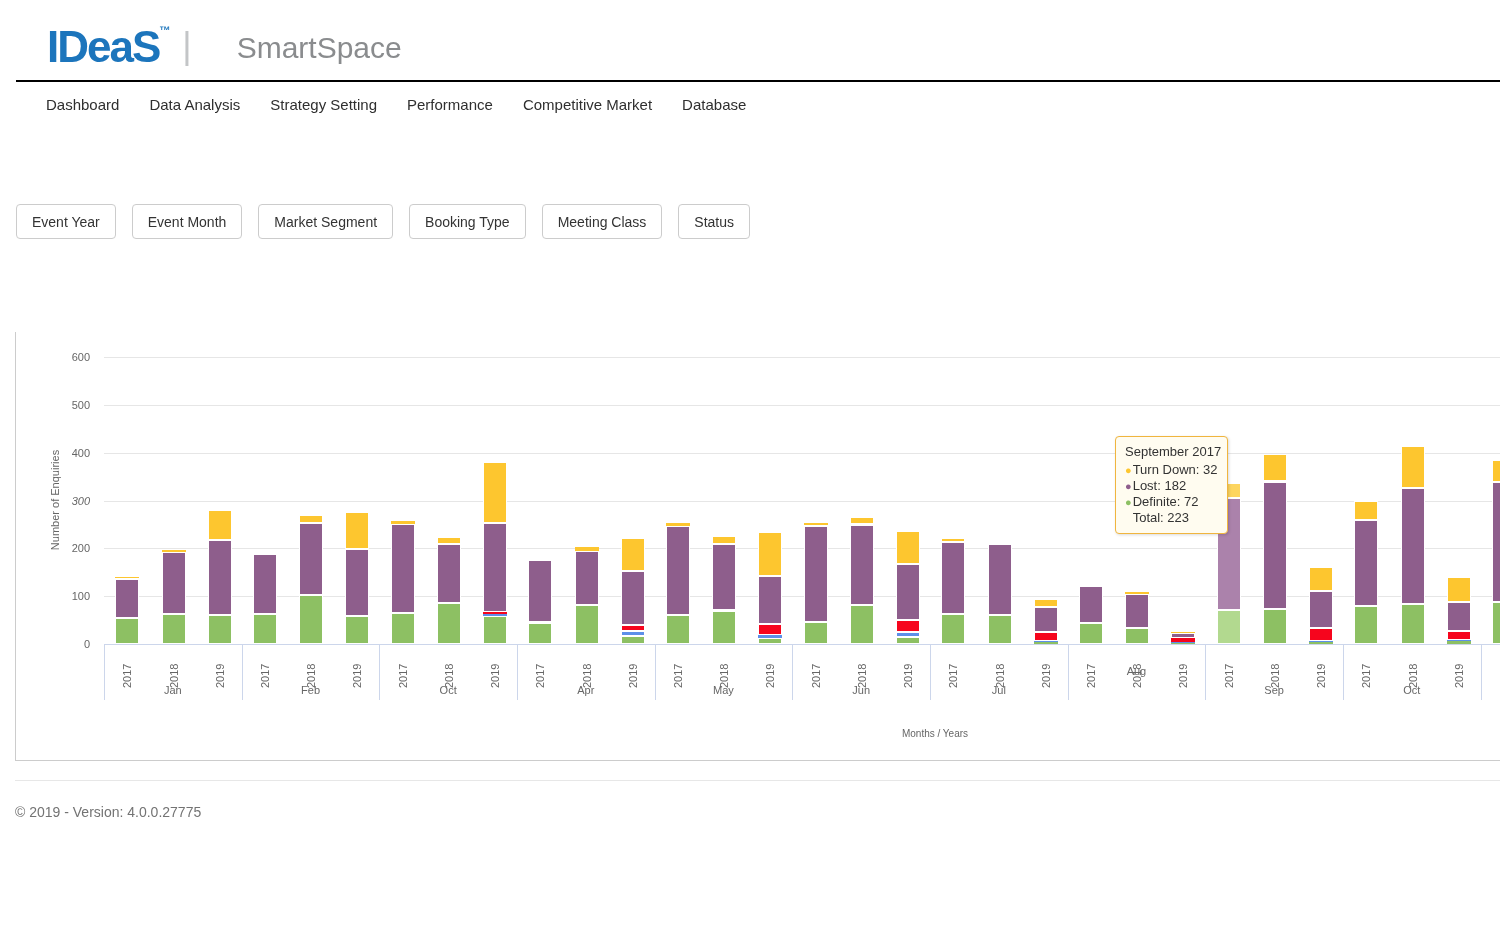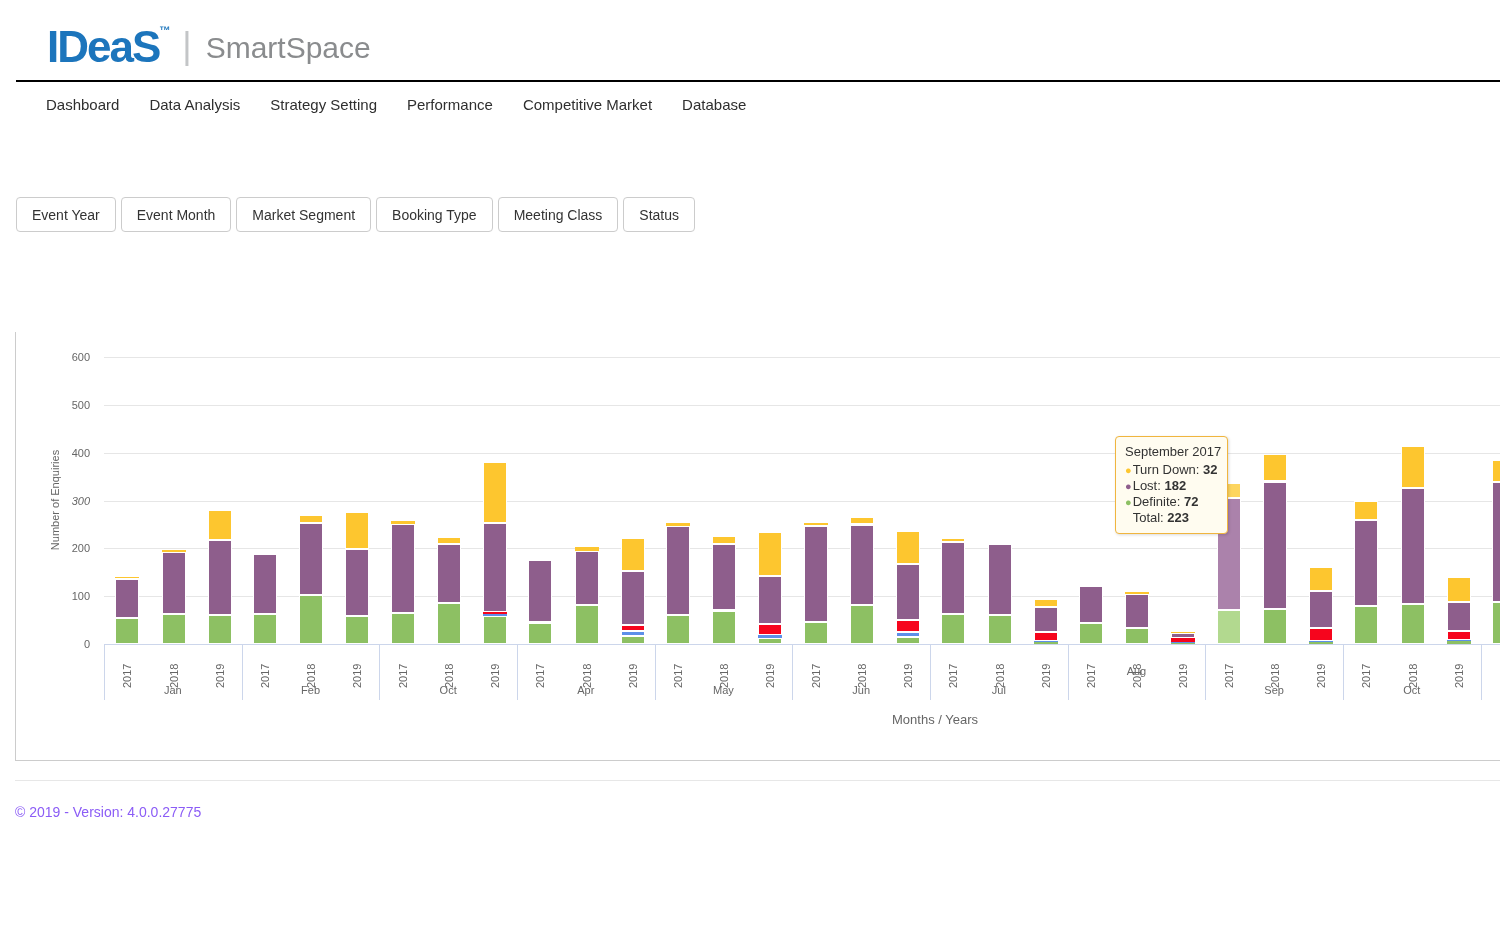--- a/index.html
+++ b/index.html
@@ -6,66 +6,66 @@
   html,body { background:#fff; }
   .page {
     position:relative; width:1500px; height:937px; overflow:hidden;
     font-family:"Liberation Sans", sans-serif; background:#fff;
   }
   
   .logo { position:absolute; left:47px; top:22px; white-space:nowrap; }
   .logo-main { font-size:44px; font-weight:bold; color:#1c75bc; letter-spacing:-2px; }
   .logo-tm { font-size:11px; color:#1c75bc; vertical-align:28px; font-weight:bold; }
   .logo-sep { font-size:36px; color:#c3c5c7; font-weight:100; margin:0 14px 0 12px; vertical-align:4px;}
-  .logo-sub { font-size:30px; color:#8a8c8e; vertical-align:4px; }
+  .logo-sub { font-size:30px; color:#8a8c8e; vertical-align:4px;margin-left:31px; }
   .top-rule { position:absolute; left:16px; right:0; top:80px; height:2px; background:#000; }
   
   .nav { position:absolute; left:46px; top:96px; display:flex; gap:30px; }
   .nav a { font-size:15px; color:#2f2f2f; text-decoration:none; cursor:pointer; }
   
   .banner { position:absolute; left:15px; right:0; top:131px; height:45px;
     background:#1b75bc; border-top:2px solid #0a0a0a; border-bottom:4px solid #135f9b;
     border-radius:4px 0 0 0; }
   .banner span { display:block; margin:12px 0 0 32px; font-size:17px; color:#fff; }
   
-  .filters { position:absolute; left:16px; top:197px; display:flex; gap:5px; }
+  .filters { position:absolute; left:16px; top:204px; display:flex; gap:16px; }
   .filters button { background:#fff; border:1px solid #ccc; border-radius:4px;
     padding:0 15px; height:33px; font-size:14px; color:#333;
     font-family:"Liberation Sans", sans-serif; cursor:pointer; }
   
   .tabbar { position:absolute; left:15px; right:0; top:301px; height:31px; border-bottom:1px solid #ccc; }
   .tab-active { position:absolute; left:1px; top:0; height:30px; line-height:31px; padding:0 17px;
     background:#fff; border:1px solid #ccc; border-bottom:1px solid #fff; border-radius:4px 4px 0 0;
     font-size:14px; color:#333; cursor:pointer; z-index:2;}
   .tab-link { position:absolute; left:80px; top:0; line-height:31px; padding:0 17px;
     font-size:14px; color:#337ab7; cursor:pointer; text-decoration:none; }
   
   .panel { position:absolute; left:15px; right:0; top:332px; height:428px;
     border-left:1px solid #ccc; border-bottom:1px solid #ccc; background:#fff; }
   #chart { position:absolute; left:0; top:332px; width:1500px; height:432px; }
   .grid { position:absolute; height:1px; }
   .ytick { position:absolute; font-size:11px; color:#666; width:52px; text-align:right; }
   .ylab { position:absolute; font-size:11px; color:#666; text-align:center; transform:rotate(-90deg); }
   .yearlab { position:absolute; font-size:11px; color:#666; writing-mode:vertical-rl;
     transform:rotate(180deg); height:38px; width:14px; text-align:left; line-height:14px;}
   .monthlab { position:absolute; font-size:11px; color:#666; text-align:center; }
-  .xtitle { position:absolute; font-size:13px; color:#666; text-align:center; }
+  .xtitle { position:absolute; font-size:10px; color:#666; text-align:center;margin-top:16px; }
   .sep { position:absolute; width:1px; background:#ccd6eb; }
   .seg { position:absolute; }
   
   .tooltip { position:absolute; left:1115px; top:436px; width:93px; z-index:10;
     background:#fffcf0; border:1px solid #f0b53e; border-radius:4px; padding:7px 9px;
     box-shadow:1px 1px 3px rgba(0,0,0,.15); font-size:13px; color:#333; }
   .tt-title { font-size:13px; color:#333; margin-bottom:3px; white-space:nowrap; }
   .tt-row { line-height:16px; white-space:nowrap; }
   .tt-row .dot { font-size:11px; margin-right:1px; }
-  .tt-row b { font-weight:bold; }
+  .tt-row b { font-weight:normal; }
   
   .foot-rule { position:absolute; left:15px; right:0; top:780px; height:1px; background:#e7e7e7; }
-  .footer { position:absolute; left:15px; top:804px; font-size:14px; color:#8b5cf6; }
+  .footer { position:absolute; left:15px; top:804px; font-size:14px; color:#737373; }
 </style>
 </head>
 <body>
 
 <div class="page">
 
   <div class="logo">
     <span class="logo-main">IDeaS</span><span class="logo-tm">™</span><span class="logo-sep">|</span><span class="logo-sub">SmartSpace</span>
   </div>
   <div class="top-rule"></div>

